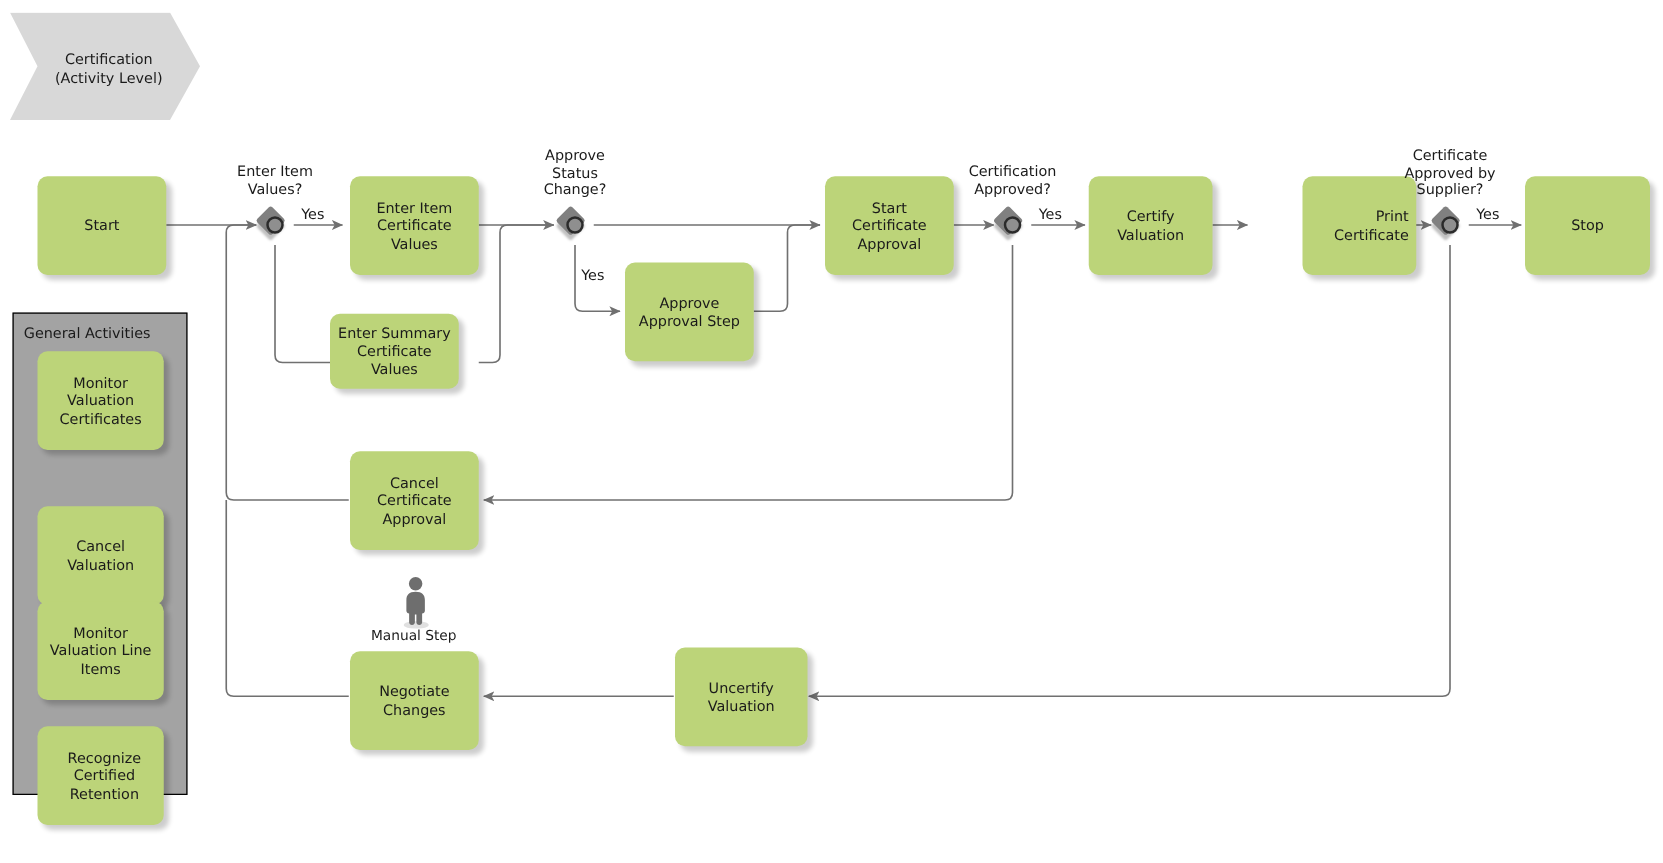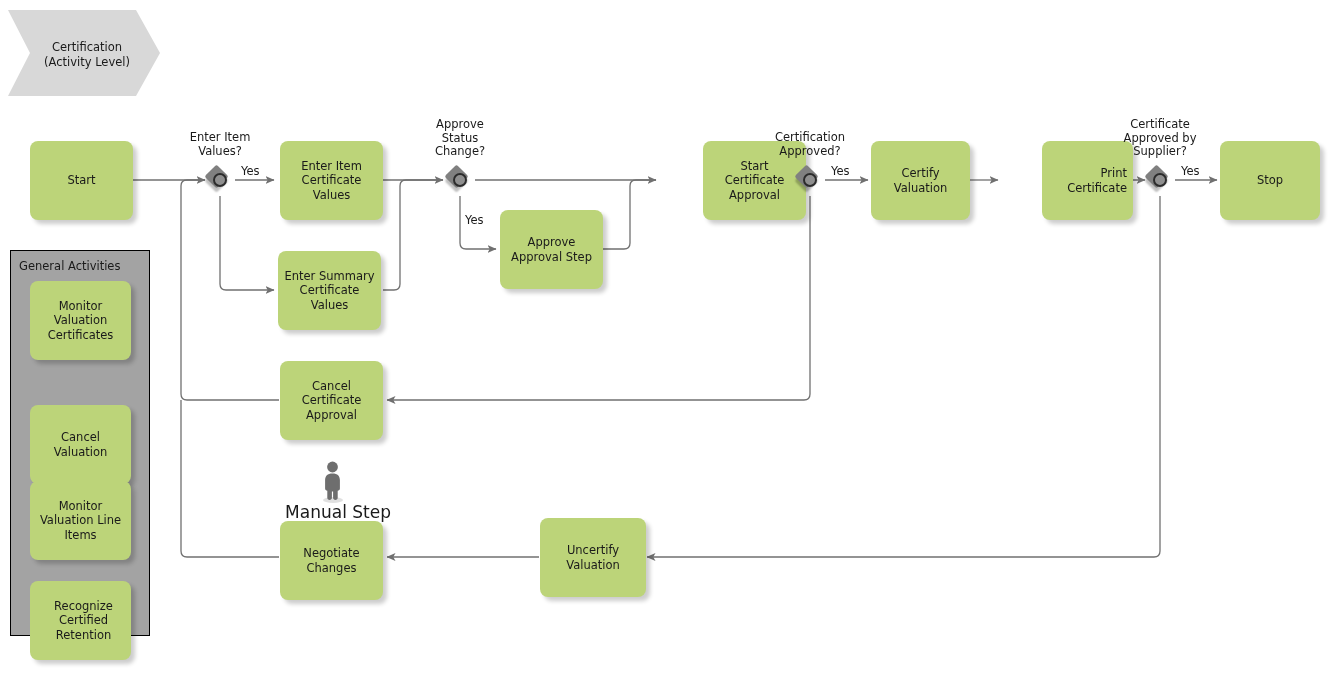--- a/index.html
+++ b/index.html
@@ -129,23 +129,23 @@
     top: 8px;
     font-size: 11.5px;
     color: #1a1a1a;
   }
   
   .manual-step {
     position: absolute;
   }
   .ms-label {
     position: absolute;
-    font-size: 17px;
-    color: #1a1a1a;
-    text-align: right;
+    font-size: 11px;
+    color: #1a1a1a;
+    text-align: center;
     width: 120px;
   }
 </style>
 </head>
 <body>
 
 <div id="canvas">
 
   <svg id="wires" viewBox="0 0 1330 690" xmlns="http://www.w3.org/2000/svg">
     <defs>
@@ -199,28 +199,28 @@
     <div class="banner-label">Certification
 (Activity Level)</div>
   </div>
 
   <div class="task" style="left:30px;  top:141px; width:103px; height:79px;">Start</div>
 
   <div class="task" style="left:280px; top:141px; width:103px; height:79px;">Enter Item
 Certificate
 Values</div>
 
-  <div class="task" style="left:278px; top:251px; width:103px; height:79px;">Enter Summary
+  <div class="task" style="left:264px; top:251px; width:103px; height:60px;">Enter Summary
 Certificate
 Values</div>
 
   <div class="task" style="left:500px; top:210px; width:103px; height:79px;">Approve
 Approval Step</div>
 
-  <div class="task" style="left:660px; top:141px; width:103px; height:79px;margin-left:43px;">Start Certificate
+  <div class="task" style="left:660px; top:141px; width:103px; height:79px;">Start Certificate
 Approval</div>
 
   <div class="task" style="left:871px; top:141px; width:99px;  height:79px;">Certify Valuation</div>
 
   <div class="task" style="left:1042px; top:141px; width:91px; height:79px;text-align:right;">Print Certificate</div>
 
   <div class="task" style="left:1220px; top:141px; width:100px; height:79px;">Stop</div>
 
   <div class="task" style="left:280px; top:361px; width:103px; height:79px;">Cancel
 Certificate

